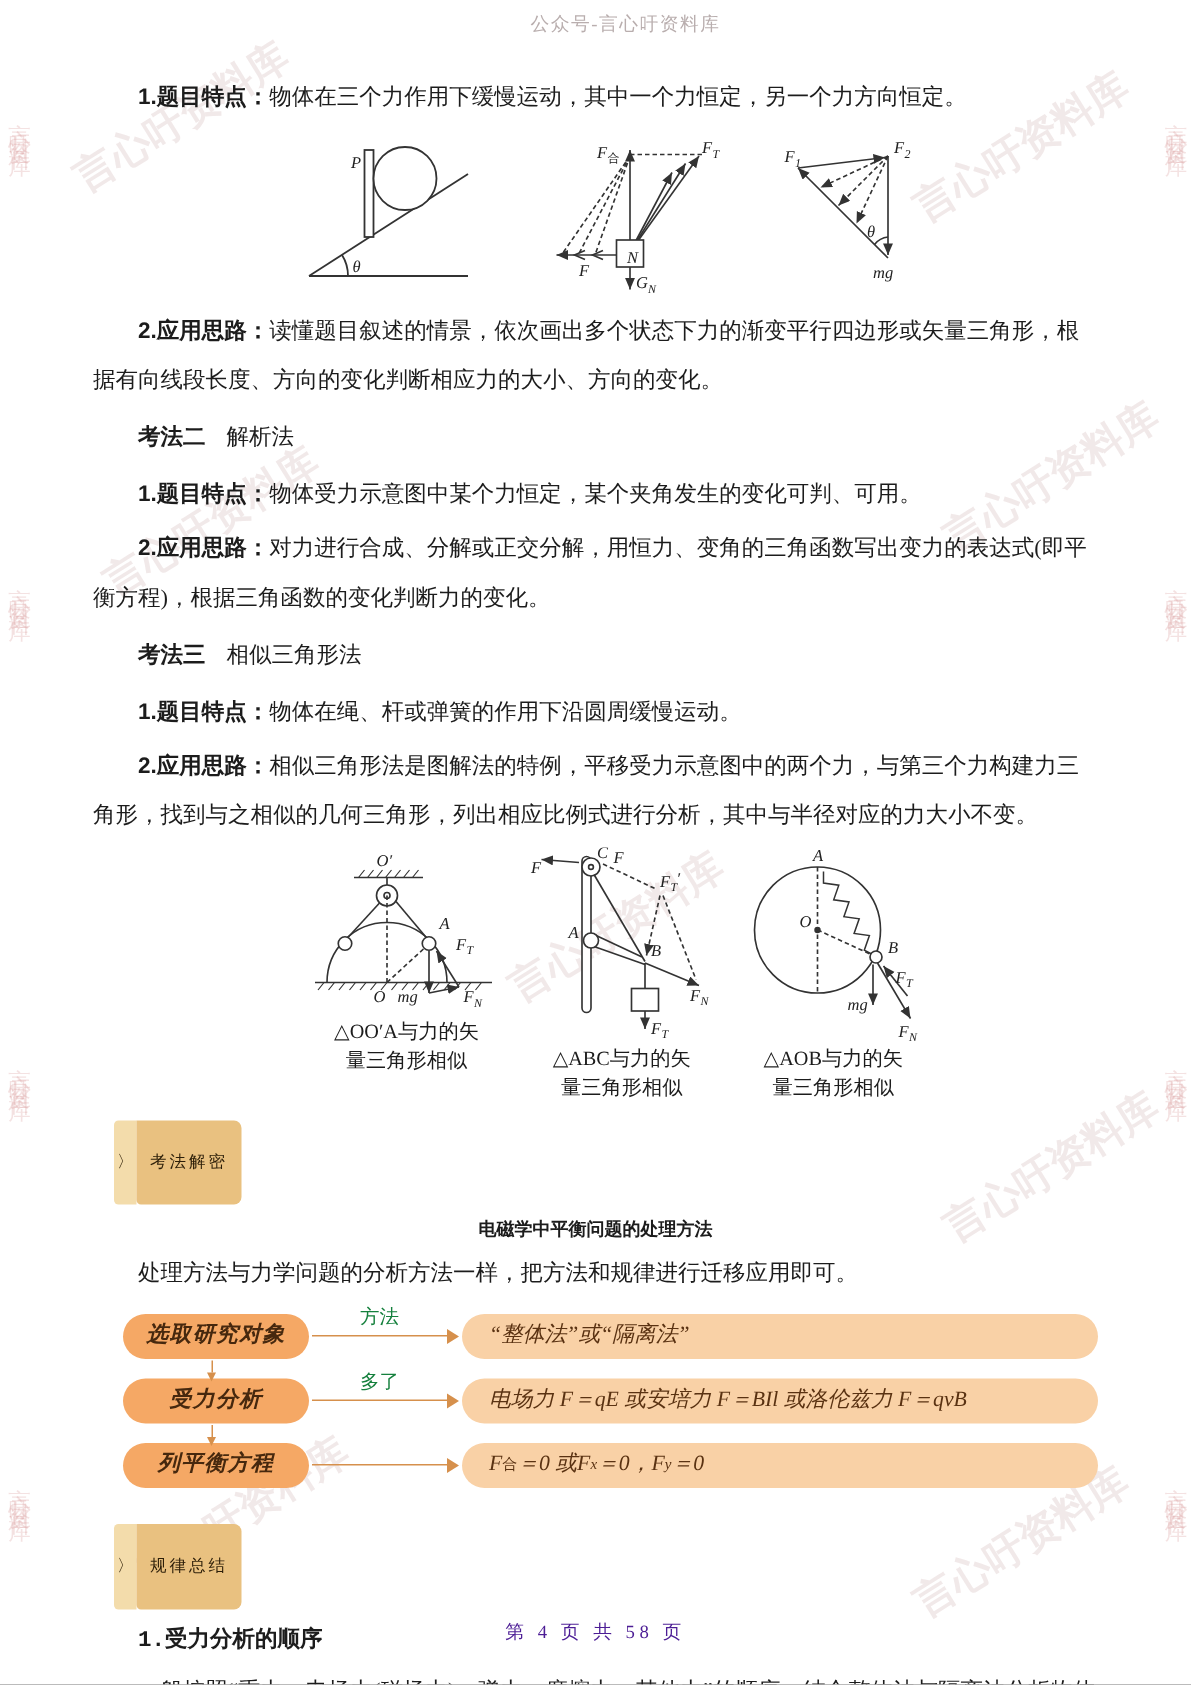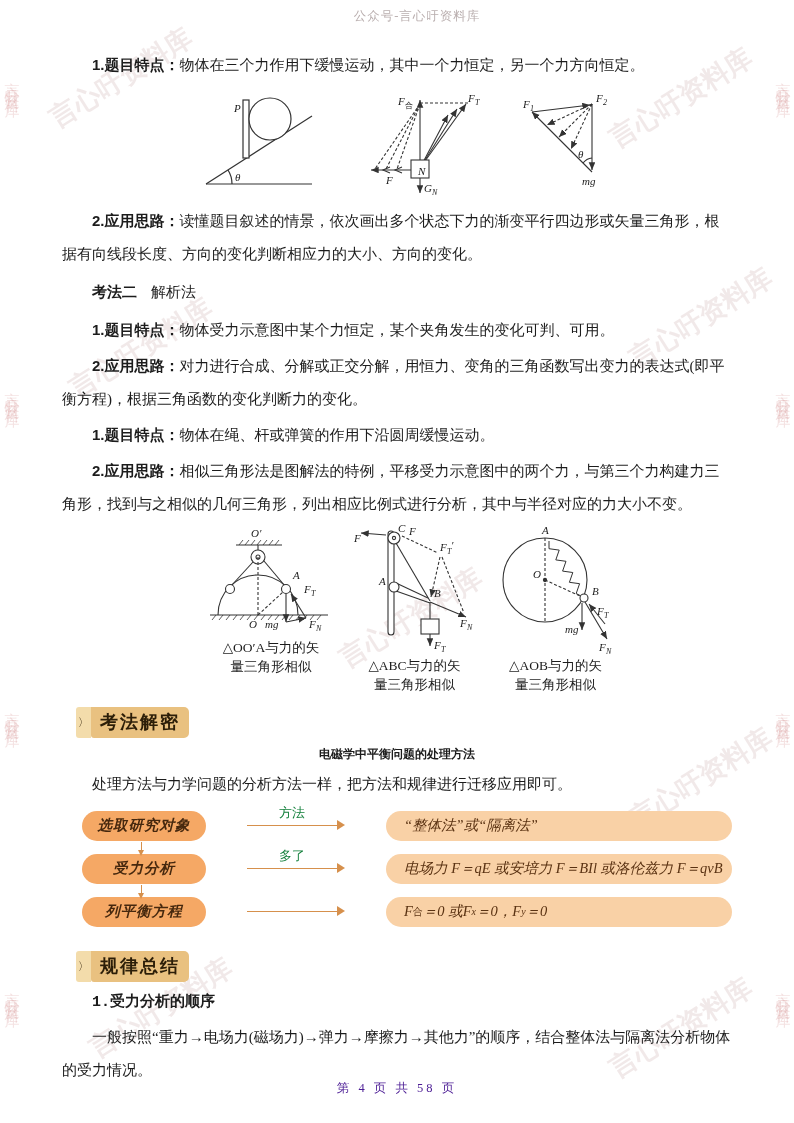--- a/index.html
+++ b/index.html
@@ -26,28 +26,28 @@
   .figcol{display:flex;flex-direction:column;align-items:center;}
   .figcap{font-size:13.5px;line-height:1.4;text-align:center;margin-top:2px;text-indent:0;}
   svg text{font-family:"Liberation Serif",serif;}
   .svglbl{font-style:italic;font-size:11px;fill:#222;}
   .svgsub{font-style:italic;font-size:8px;fill:#222;}
   .svgsubcn{font-style:normal;font-size:8px;fill:#222;}
   
   .badge{display:inline-flex;align-items:stretch;margin:10px 0 2px 14px;line-height:1.5;}
   .badge .notch{background:#f3dcab;color:#3a2a10;font-size:11px;display:flex;
                 align-items:center;padding:0 2px;border-radius:3px 0 0 3px;}
-  .badge .main{background:#e9c180;color:#2c1e08;font-weight:bold;
-               font-family:"Liberation Sans",sans-serif;font-size:18px;
-               padding:2px 9px;border-radius:0 5px 5px 3px;letter-spacing:2px;}
+  .badge .main{background:#e9c180;color:#2c1e08;font-weight:normal;
+               font-family:"Liberation Sans",sans-serif;font-size:11px;
+               padding:20px 9px;border-radius:0 5px 5px 3px;letter-spacing:2px;}
   .sec-title{text-align:center;font-family:"Liberation Sans",sans-serif;font-weight:bold;
              font-size:12px;margin:2px 0;line-height:2;}
   
   .flow{position:relative;margin:10px 0 14px 20px;}
-  .frow{display:flex;align-items:center;margin-bottom:13px;height:30px;gap:39px;}
+  .frow{display:flex;align-items:center;margin-bottom:13px;height:30px;}
   .fbox-l{flex:0 0 124px;height:30px;border-radius:15px;background:#f5a865;
           display:flex;align-items:center;justify-content:center;
           color:#46280e;font-weight:bold;font-style:italic;font-size:14.5px;letter-spacing:1px;}
   .harrow{flex:0 0 102px;position:relative;height:30px;}
   .harrow .line{position:absolute;top:14px;left:2px;right:10px;border-top:1.5px solid #d6904c;}
   .harrow .head{position:absolute;top:9.5px;right:2px;width:0;height:0;
                 border-left:8px solid #d6904c;border-top:5px solid transparent;
                 border-bottom:5px solid transparent;}
   .harrow .albl{position:absolute;top:-12px;left:34px;font-size:13px;color:#15803d;
                 font-style:normal;font-family:"Liberation Sans",sans-serif;}
@@ -161,20 +161,21 @@
         <text x="62" y="97" class="svglbl">mg</text>
       </svg>
     </div>
 
     <p class="para"><b>2.应用思路：</b><span>读懂题目叙述的情景，依次画出多个状态下力的渐变平行四边形或矢量三角形，根据有向线段长度、方向的变化判断相应力的大小、方向的变化。</span></p>
 
     <p class="kfhead"><span class="num">考法二</span><span class="ttl">解析法</span></p>
     <p class="para"><b>1.题目特点：</b><span>物体受力示意图中某个力恒定，某个夹角发生的变化可判、可用。</span></p>
     <p class="para"><b>2.应用思路：</b><span>对力进行合成、分解或正交分解，用恒力、变角的三角函数写出变力的表达式(即平衡方程)，根据三角函数的变化判断力的变化。</span></p>
 
+    <p class="kfhead"><span class="num">考法三</span><span class="ttl">相似三角形法</span></p>
     <p class="para"><b>1.题目特点：</b><span>物体在绳、杆或弹簧的作用下沿圆周缓慢运动。</span></p>
     <p class="para"><b>2.应用思路：</b><span>相似三角形法是图解法的特例，平移受力示意图中的两个力，与第三个力构建力三角形，找到与之相似的几何三角形，列出相应比例式进行分析，其中与半径对应的力大小不变。</span></p>
 
     
     <div class="figrow2">
       <div class="figcol">
         <svg width="130" height="112" viewBox="0 0 130 112">
           <defs>
               <marker id="ah4" markerWidth="8" markerHeight="7" refX="7" refY="3" orient="auto">
                 <path d="M0,0 L7,3 L0,6 z" fill="#333"></path>

